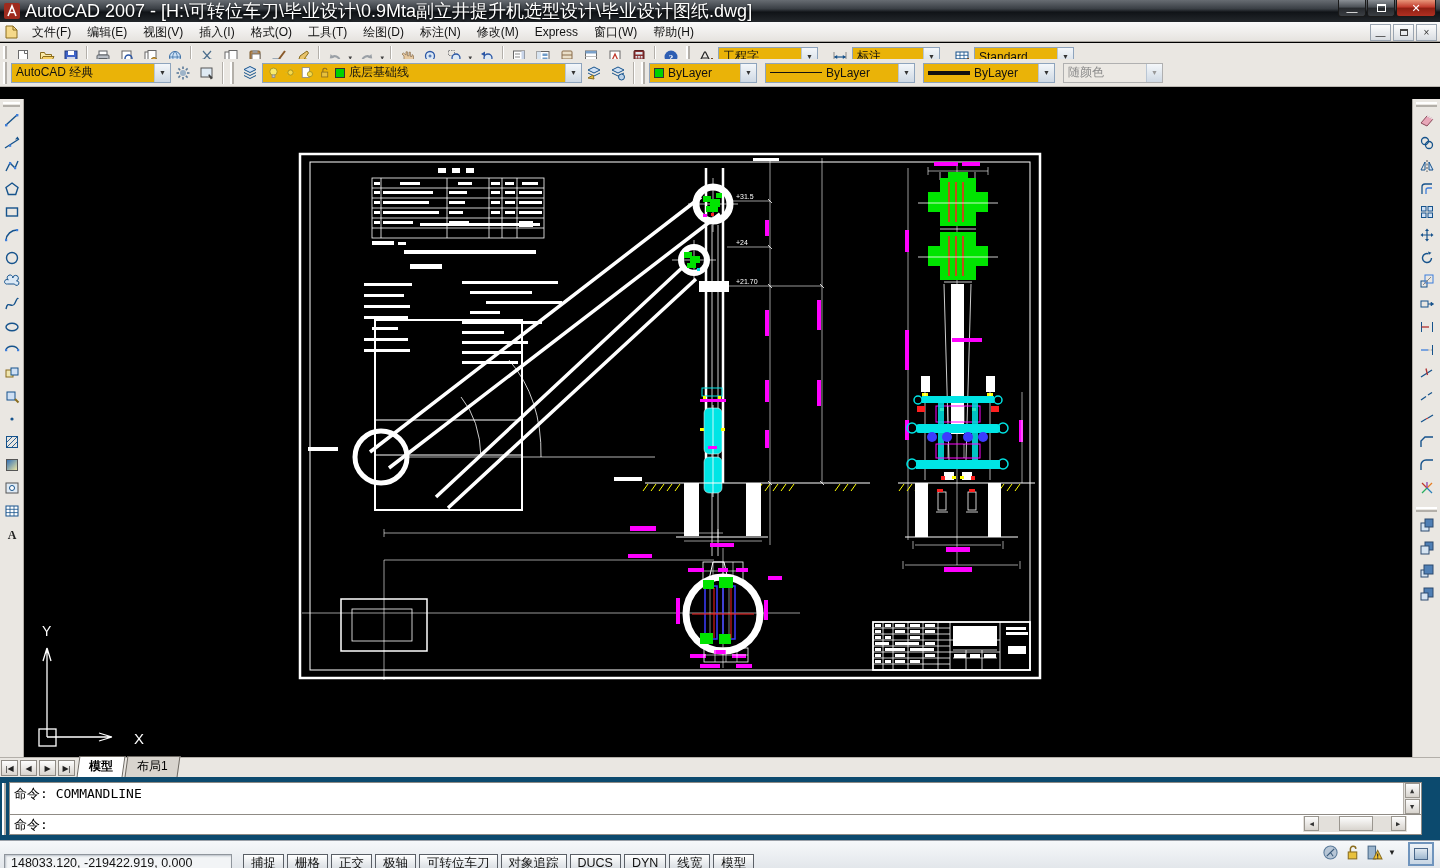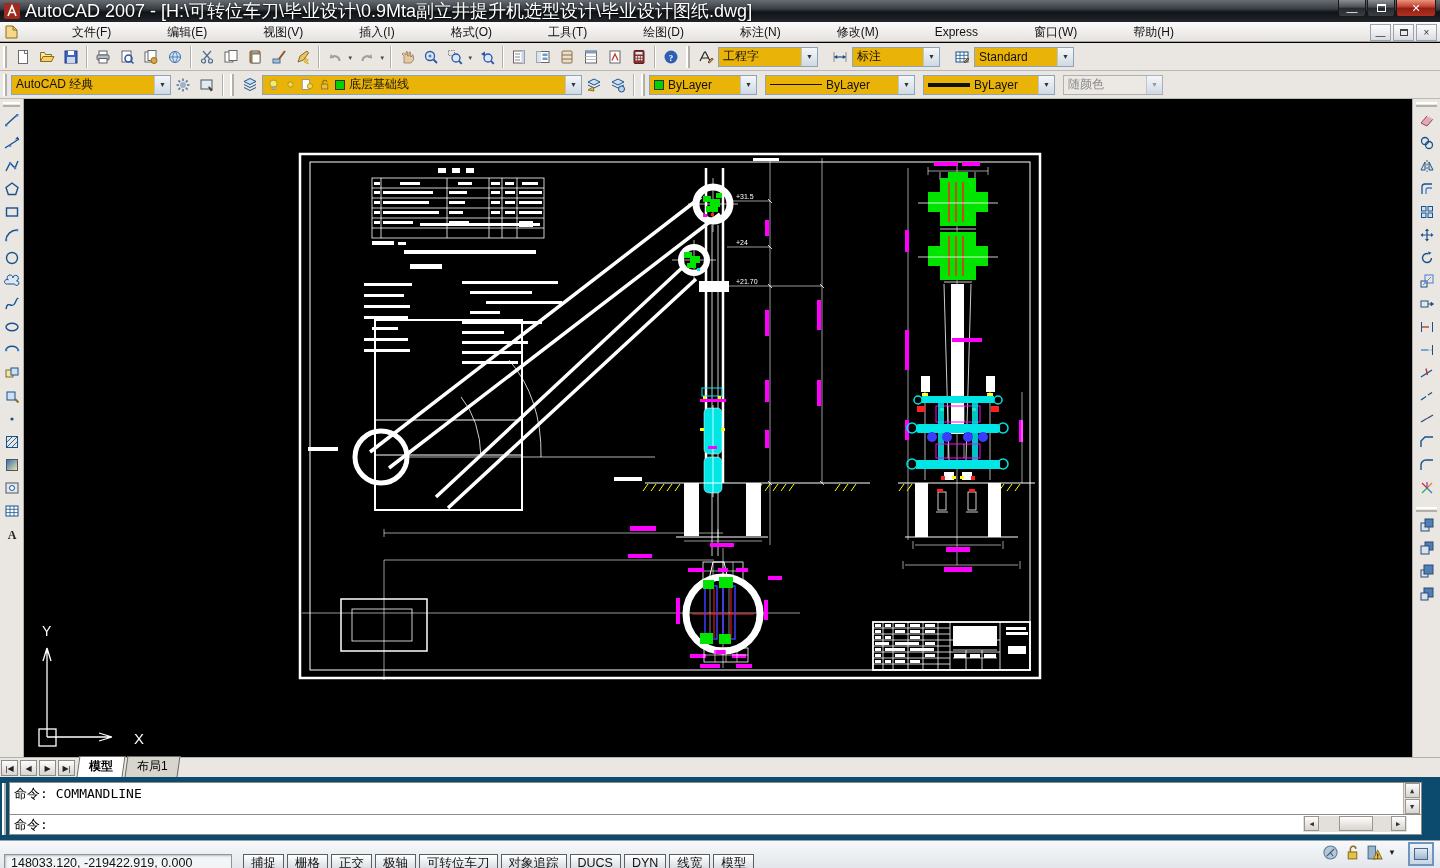--- a/index.html
+++ b/index.html
@@ -18,31 +18,31 @@
     background:linear-gradient(#8a8f95,#4a4f55 45%,#26292d 50%,#3a3e43);
     border-radius:0 0 3px 3px; margin-left:1px; }
   .winbtn.close { width:40px; background:linear-gradient(#e8967a,#c0392b 45%,#8e1f12 50%,#b03022); }
   .restore-glyph { width:9px; height:8px; border:1px solid #fff; border-top:2px solid #fff; position:relative; }
 
   
   #menubar { position:absolute; left:0; top:22px; width:1440px; height:20px;
     background:linear-gradient(#fafafa,#e6e3df); border-bottom:1px solid #a9a6a0;
     display:flex; align-items:center; color:#111; }
   #menubar .doc-icon { width:16px; height:16px; margin:0 4px; }
-  .menu-item { padding:2px 8px; height:18px; line-height:15px; cursor:default;margin-left:40px; }
+  .menu-item { padding:2px 8px; height:18px; line-height:15px; cursor:default; }
   #docbtns { position:absolute; right:3px; top:24px; display:flex; }
   .docbtn { width:21px; height:17px; margin-left:2px; border:1px solid #9aa4b0;
     background:linear-gradient(#fdfdfd,#d9dde2); display:flex; align-items:center;
     justify-content:center; font-size:10px; color:#333; }
   .mini-restore { width:8px; height:7px; border:1px solid #444; border-top:2px solid #444; }
 
   
   .toolbar-row { position:absolute; left:0; width:1440px; height:28px;
     background:#eae7e2; border-bottom:1px solid #bcb8b2; display:flex; align-items:center; }
-  #tbrow1 { top:43px; } #tbrow2 { top:71px; }
+  #tbrow1 { top:43px; } #tbrow2 { top:59px; }
   .grip { width:4px; height:22px; border-left:2px solid #fff; border-right:2px solid #b3afa9; margin:0 4px 0 3px; }
   .tbtn { width:24px; height:24px; display:flex; align-items:center; justify-content:center;
     border:1px solid transparent; position:relative; }
   .tbtn.dd::after { content:"▾"; font-size:7px; color:#444; position:absolute; right:-6px; top:8px; }
   .tbtn.dd { margin-right:8px; }
   .sep { width:2px; height:22px; border-left:1px solid #b3afa9; border-right:1px solid #fff; margin:0 3px; }
   .combo { height:20px; background:#eab308; border:1px solid #8ea4bd; display:flex; align-items:center;
     font-size:12px; color:#111; }
   .combo .cval { flex:1; padding:0 4px; display:flex; align-items:center; gap:4px; white-space:nowrap; overflow:hidden; }
   .combo .carrow { width:16px; height:100%; border-left:1px solid #b9c6d4;

